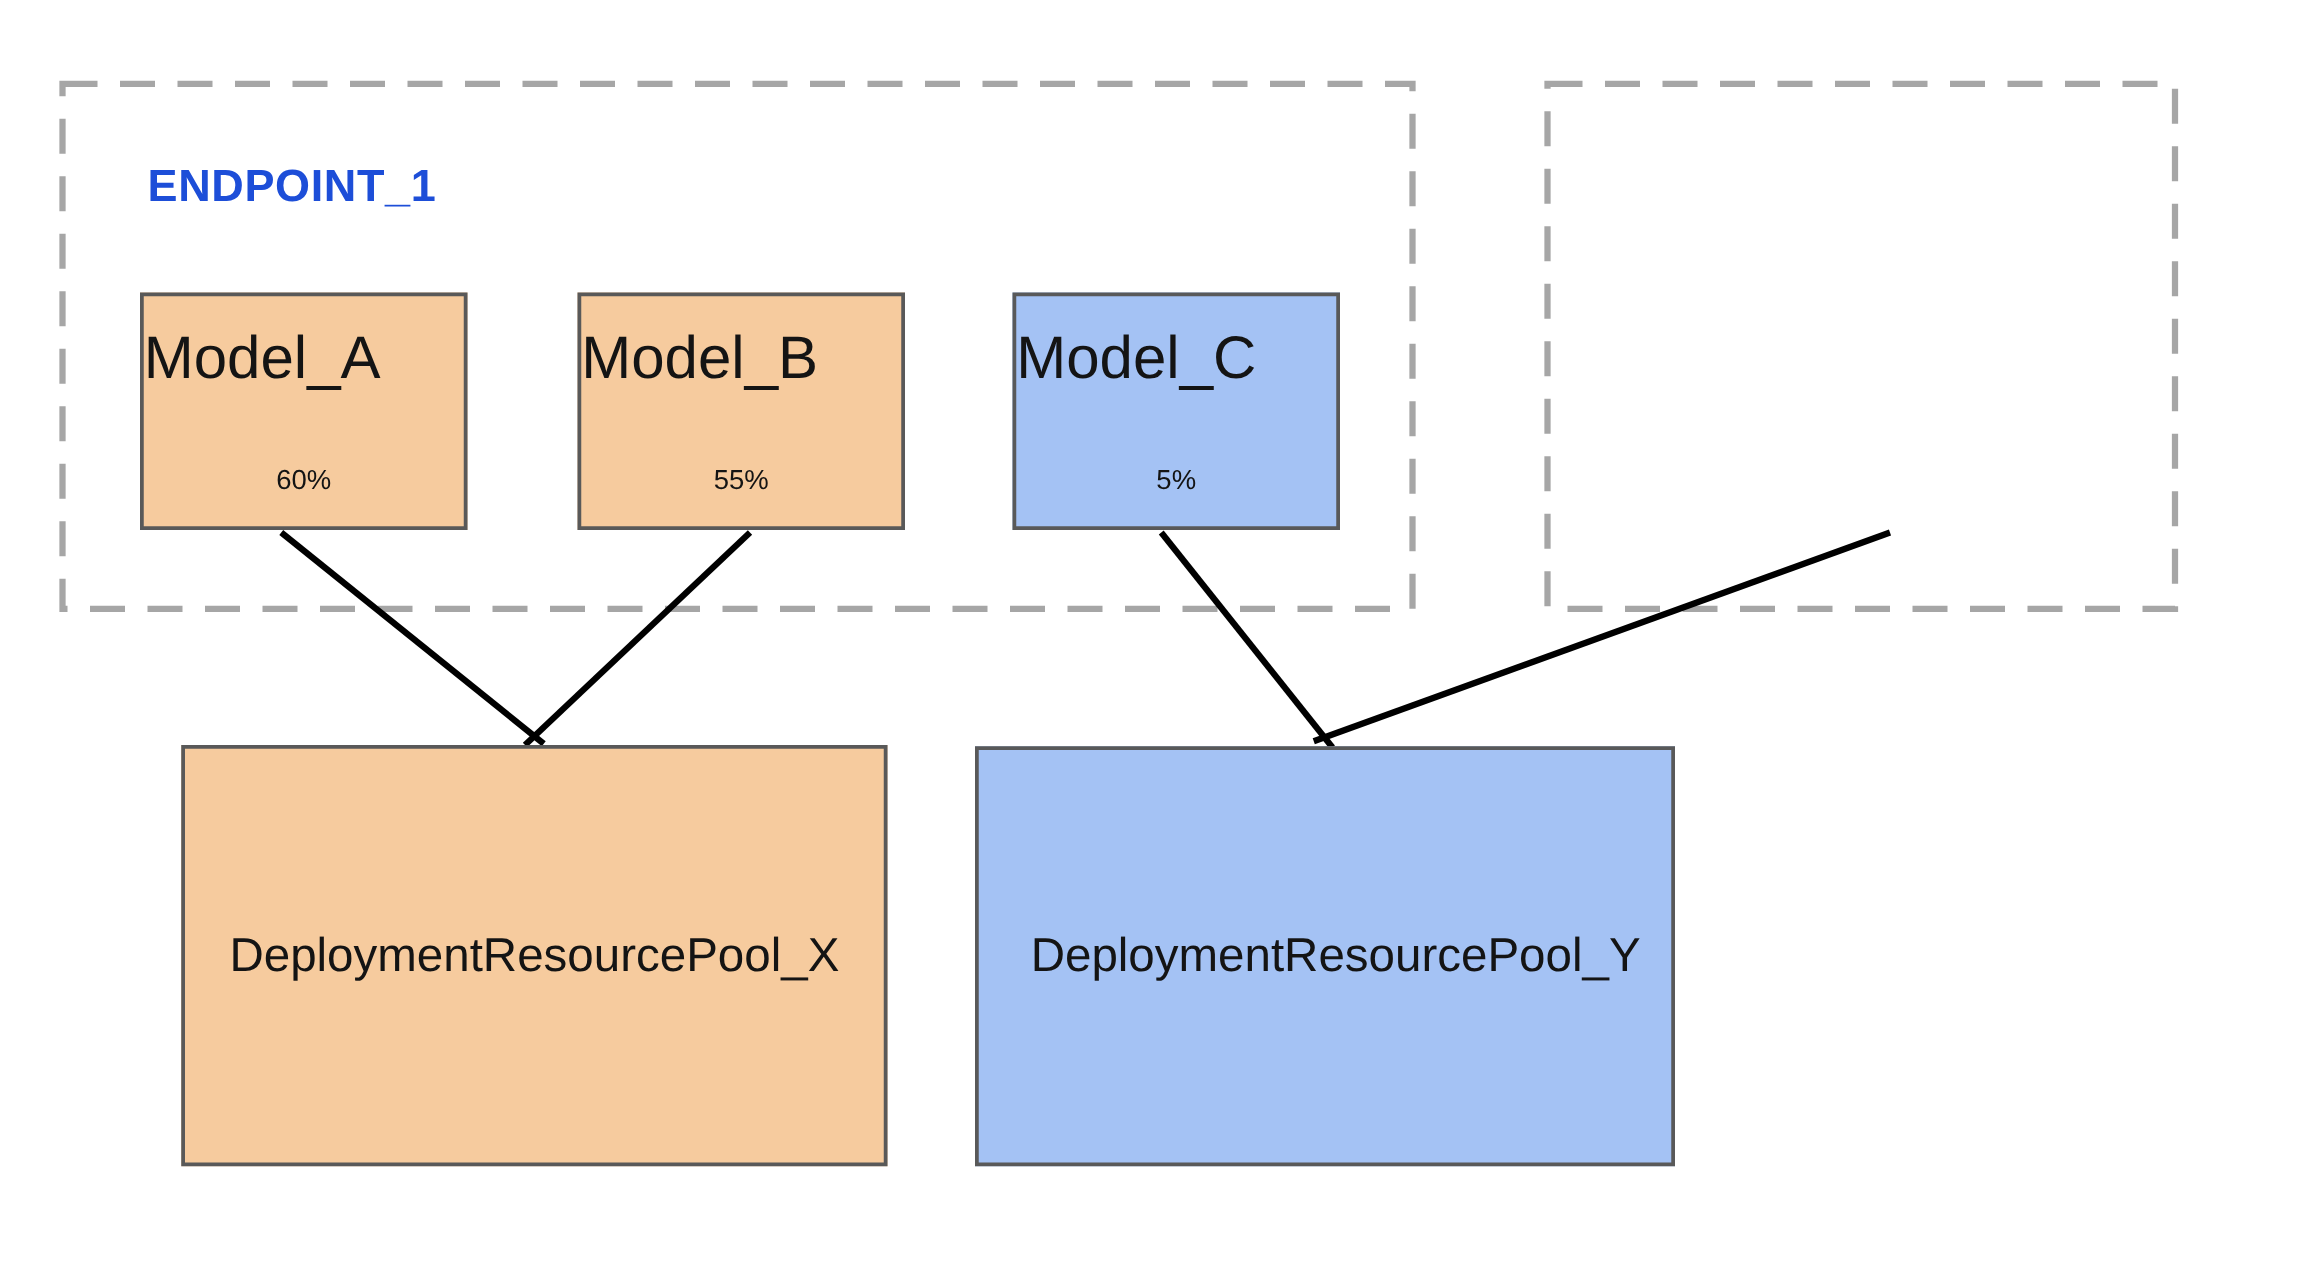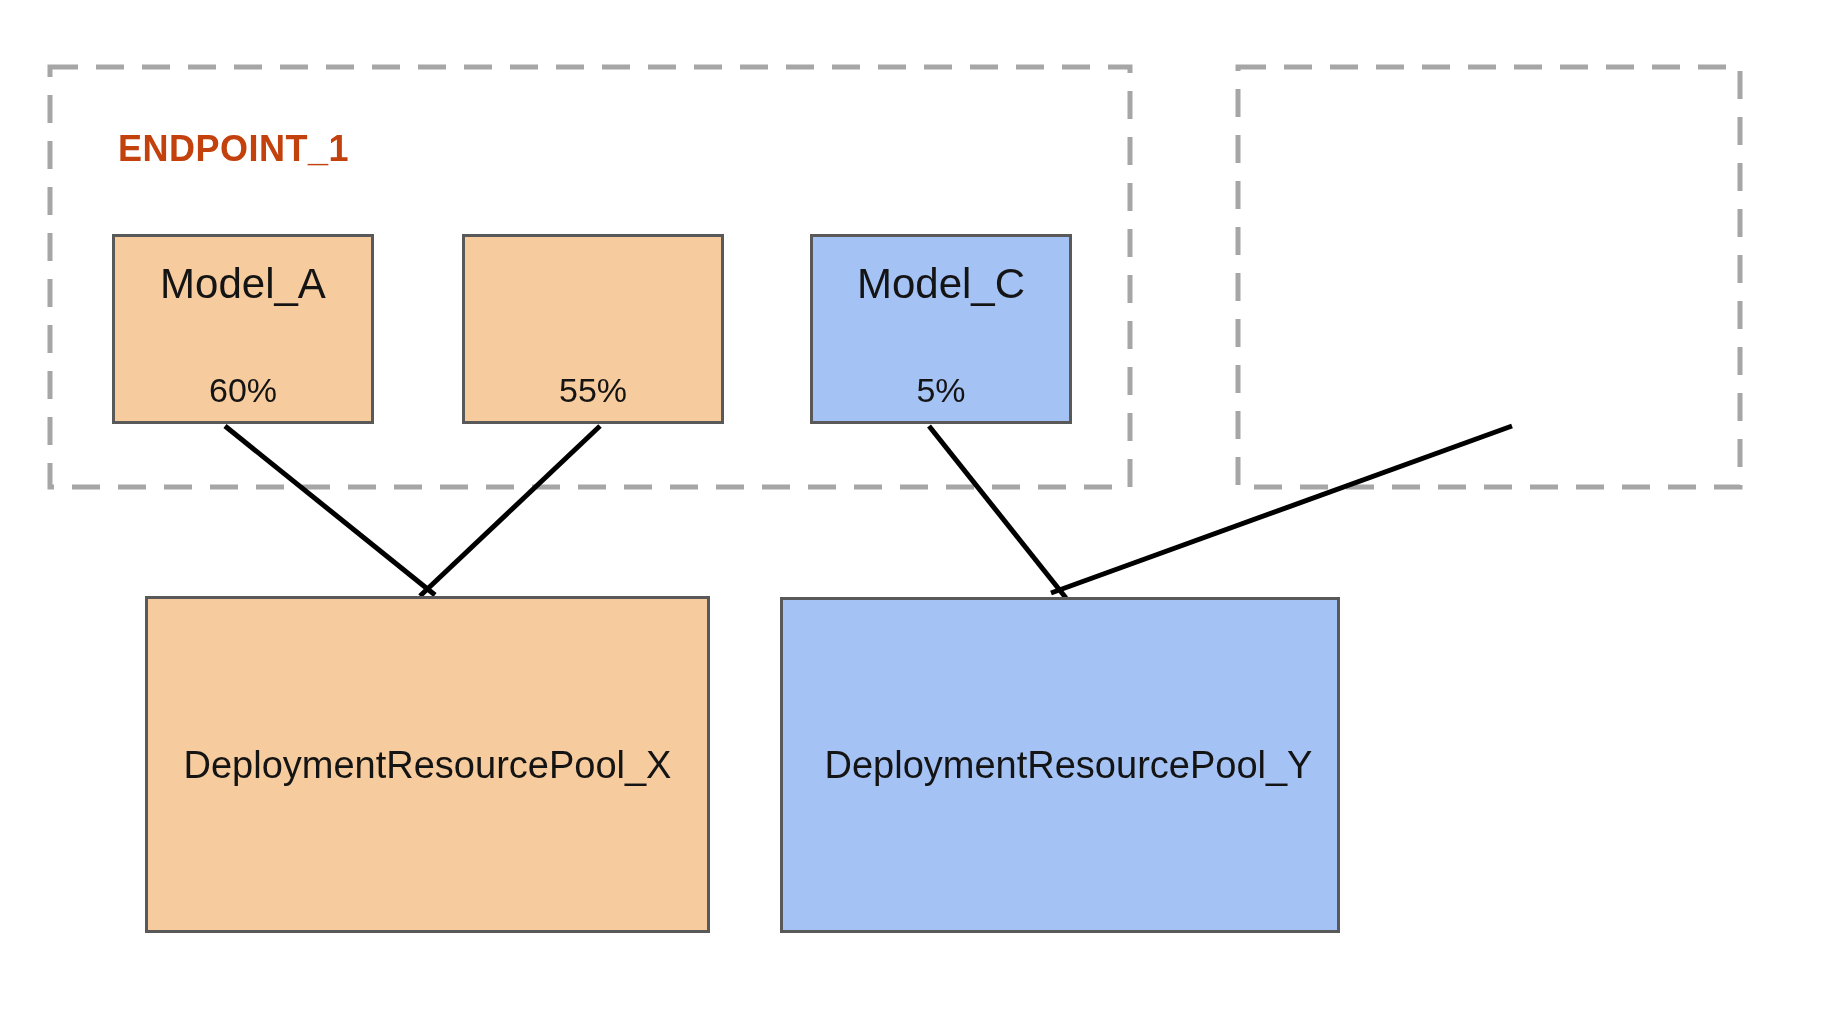--- a/index.html
+++ b/index.html
@@ -10,39 +10,38 @@
     overflow:hidden;
     font-family:"Liberation Sans","DejaVu Sans",sans-serif;
     color:#141414;
   }
   .layer{position:absolute;left:0;top:0;width:1840px;height:1028px;}
   .endpoint-title{
     position:absolute;
     font-size:36px;
     font-weight:700;
     letter-spacing:0.5px;
-    color:#c2410c;
+    color:#1d4ed8;
     white-space:nowrap;
   }
   .node{
     position:absolute;
     box-sizing:border-box;
     border:3px solid var(--box-border,#595959);
   }
   .model{width:262px;height:190px;}
   .model .model-label{
     position:absolute;left:0;right:0;top:26px;
-    text-align:center;
-    font-size:42px;line-height:1.0;
+    font-size:48px;line-height:1.0;
     white-space:nowrap;
   }
   .model .model-traffic{
     position:absolute;left:0;right:0;top:136px;
     text-align:center;
-    font-size:34px;line-height:1.0;
+    font-size:22px;line-height:1.0;
   }
   .pool{
     display:flex;align-items:center;justify-content:center;
   }
   .pool .pool-label{
     font-size:38px;line-height:1.0;
     white-space:nowrap;
   }
   .fill-orange{background:var(--orange,#f6cb9e);}
   .fill-blue{background:var(--blue,#a4c2f4);padding-left:17px;}
@@ -65,20 +64,21 @@
   </svg>
 
   <div class="endpoint-title" style="left:118px;top:128px;">ENDPOINT_1</div>
 
   <div class="node model fill-orange" style="left:112px;top:234px;">
     <div class="model-label">Model_A</div>
     <div class="model-traffic">60%</div>
   </div>
 
   <div class="node model fill-orange" style="left:462px;top:234px;">
+    <div class="model-label">Model_B</div>
     <div class="model-traffic">55%</div>
   </div>
 
   <div class="node model fill-blue" style="left:810px;top:234px;">
     <div class="model-label">Model_C</div>
     <div class="model-traffic">5%</div>
   </div>
 
 
   <div class="node pool fill-orange" style="left:145px;top:596px;width:565px;height:337px;">

